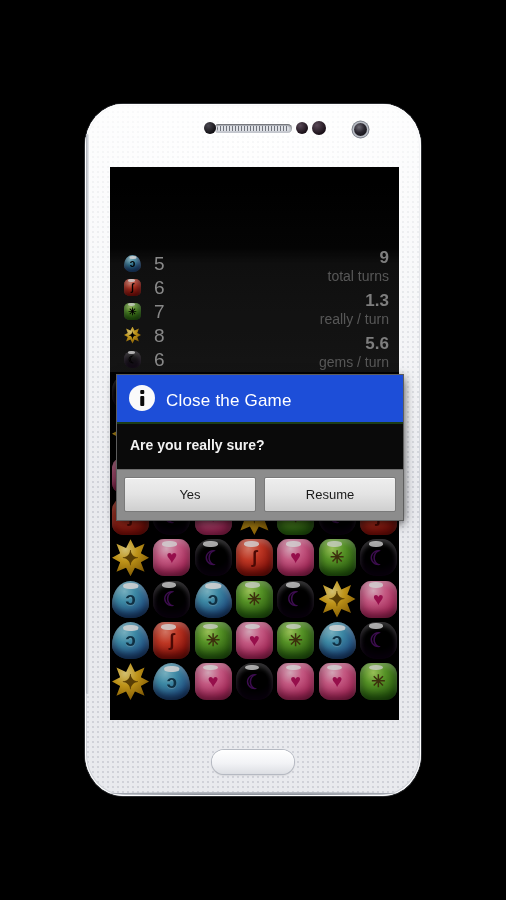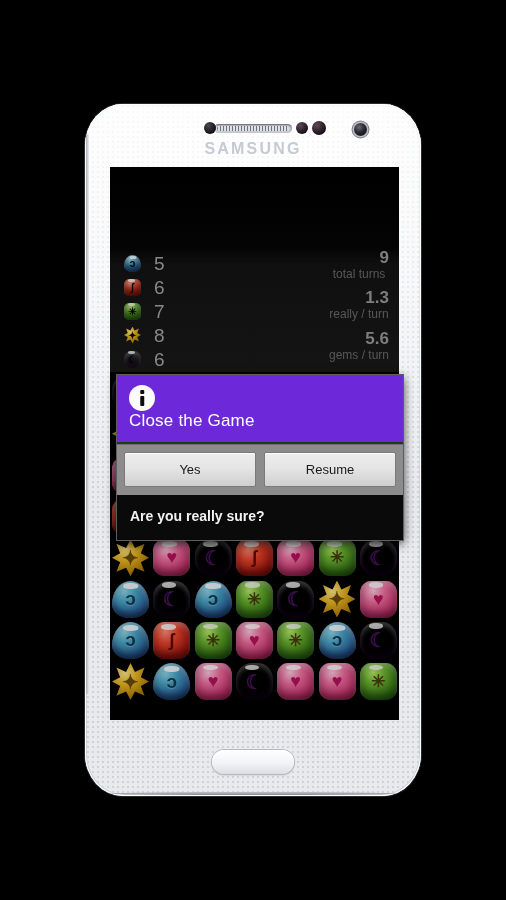--- a/index.html
+++ b/index.html
@@ -180,24 +180,23 @@
     text-align: right;
   }
   .rstat { margin-bottom: 7px; }
   .rstat-value {
     font-size: 17px;
     font-weight: bold;
     color: #9a9a9a;
     line-height: 1.05;
   }
   .rstat-label {
-    font-size: 12px;
+    font-size: 14px;
     color: #6b6b6b;
     line-height: 1.3;
-    text-align: center;
   }
   .rstat-dim .rstat-value { color: #3a3a3a; }
   .rstat-dim .rstat-label { color: #2b2b2b; }
 
   
   #board {
     position: absolute;
     left: 0; top: 205px;
     width: 289px;
     height: 348px;
@@ -342,25 +341,24 @@
     position: absolute;
     left: 117px;
     top: 375px;
     width: 286px;
     background: #0a0a0a;
     box-shadow: 0 0 0 1px #5d5d5d, 0 3px 10px rgba(0,0,0,.85);
     z-index: 20;
   }
   #dialog-title-bar {
     display: flex;
-    align-items: flex-start;
+    align-items: flex-end;
     padding: 10px 12px 11px 12px;
-    background: #6d28d9;
+    background: #1d4ed8;
     border-bottom: 2px solid #1c3d16;
-    flex-direction: column;
   }
   #info-icon {
     width: 26px; height: 26px;
     border-radius: 50%;
     background: #fafafa;
     flex: 0 0 auto;
     margin-right: 11px;
     position: relative;
   }
   #info-icon .bar {
@@ -417,21 +415,20 @@
     <div id="phone-texture"></div>
     <div id="phone-gloss"></div>
     <div id="phone-rim-left"></div>
     <div id="phone-rim-bottom"></div>
 
     <div id="earpiece"></div>
     <div class="dot-sensor" id="sensor-left"></div>
     <div class="dot-sensor" id="sensor-mid-a"></div>
     <div class="dot-sensor" id="sensor-mid-b"></div>
     <div id="front-camera"></div>
-    <div id="brand">SAMSUNG</div>
 
     <div id="home-button"></div>
   </div>
 
   <div id="screen">
 
     <div id="stats-panel">
       <div id="stats-left">
           <div class="stat-row">
             <div class="gem-icon">
@@ -781,22 +778,22 @@
   </div>
 
   <div id="dialog">
     <div id="dialog-title-bar">
       <div id="info-icon">
         <span class="bar dot"></span>
         <span class="bar stem"></span>
       </div>
       <div id="dialog-title">Close the Game</div>
     </div>
+    <div id="dialog-body">
+      <div id="dialog-message">Are you really sure?</div>
+    </div>
     <div id="dialog-buttons">
         <button class="dlg-btn">Yes</button>
         <button class="dlg-btn">Resume</button>
       </div>
-    <div id="dialog-body">
-      <div id="dialog-message">Are you really sure?</div>
-    </div>
   </div>
 
 </div>
 
 </body></html>

